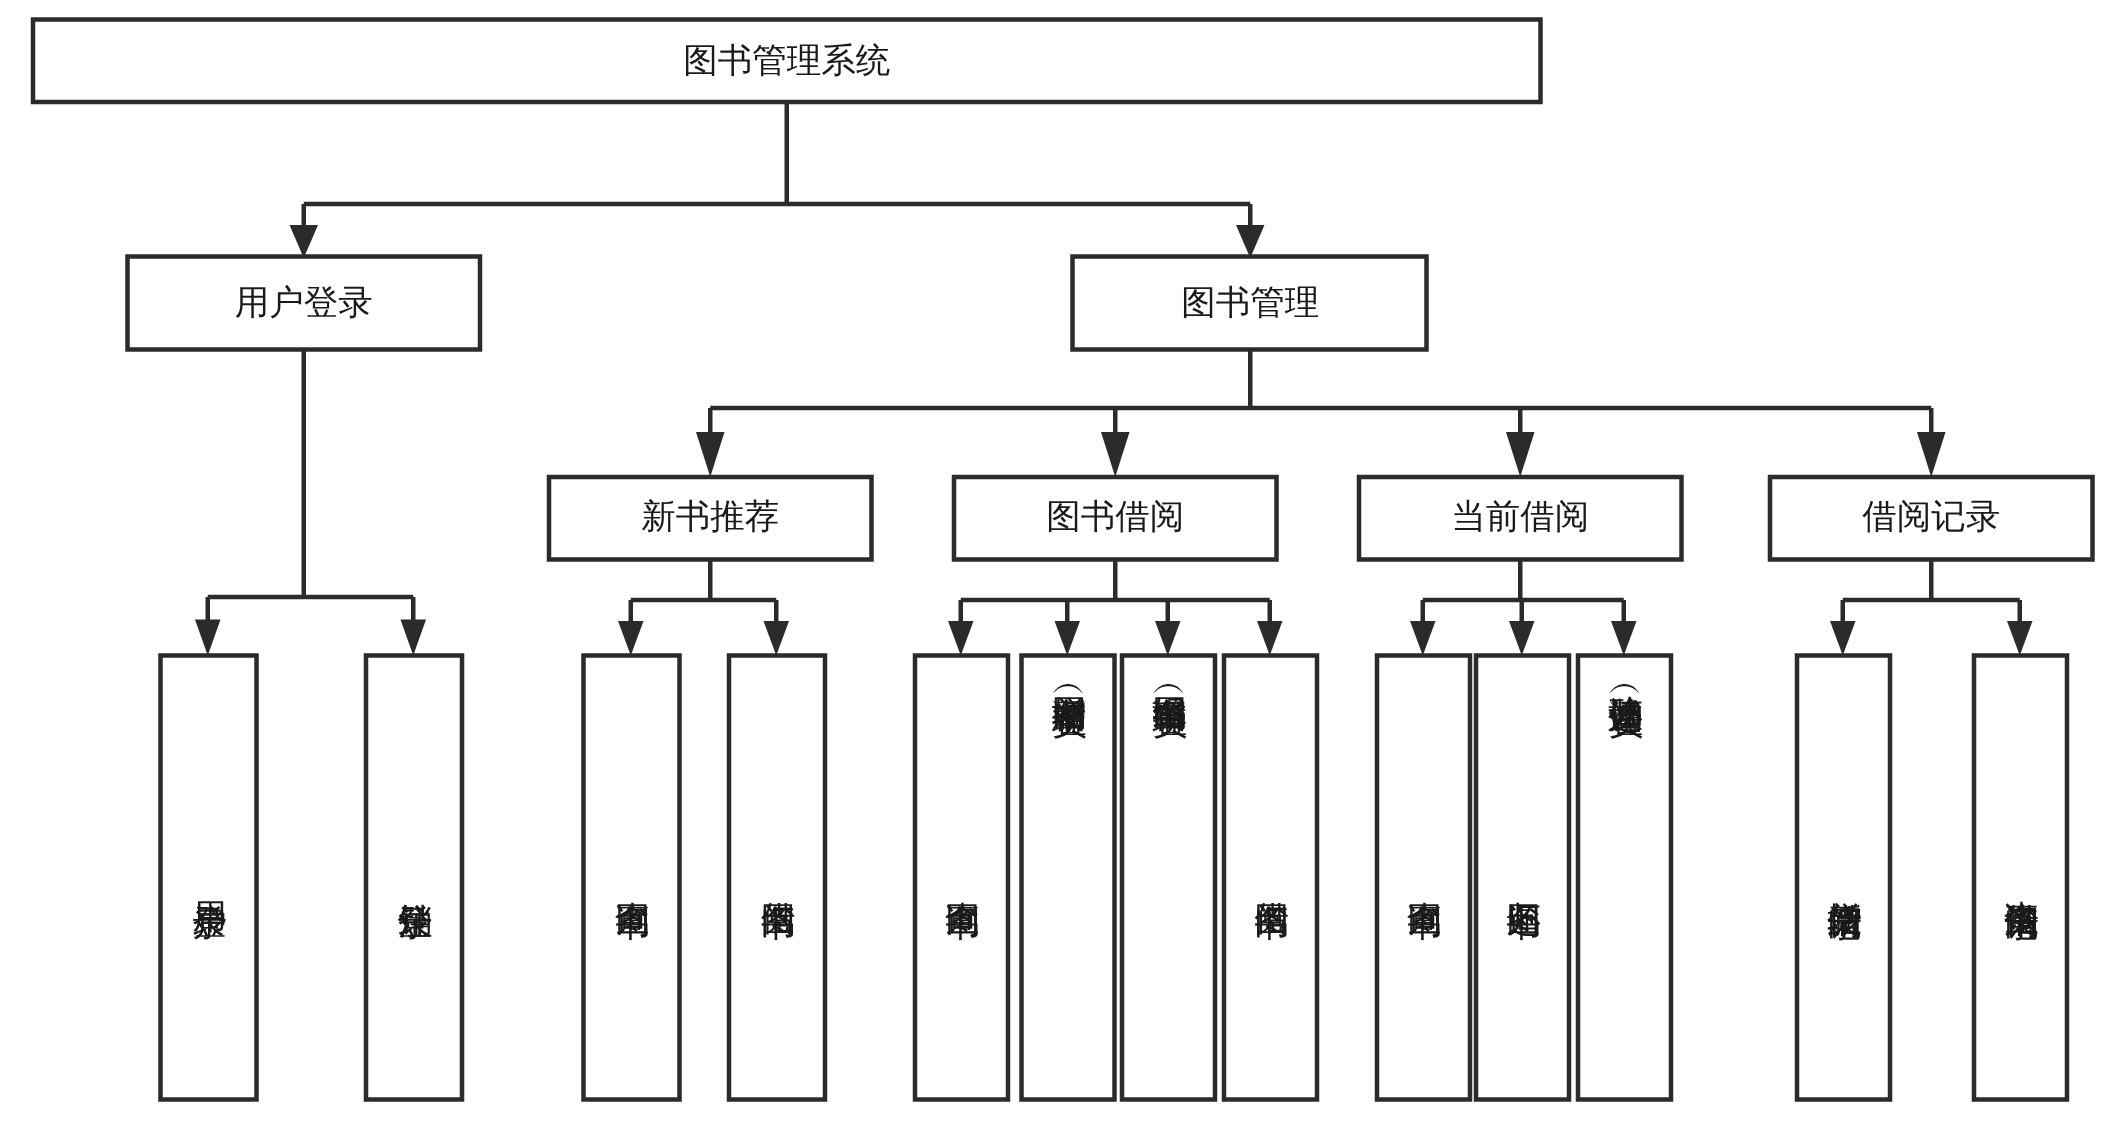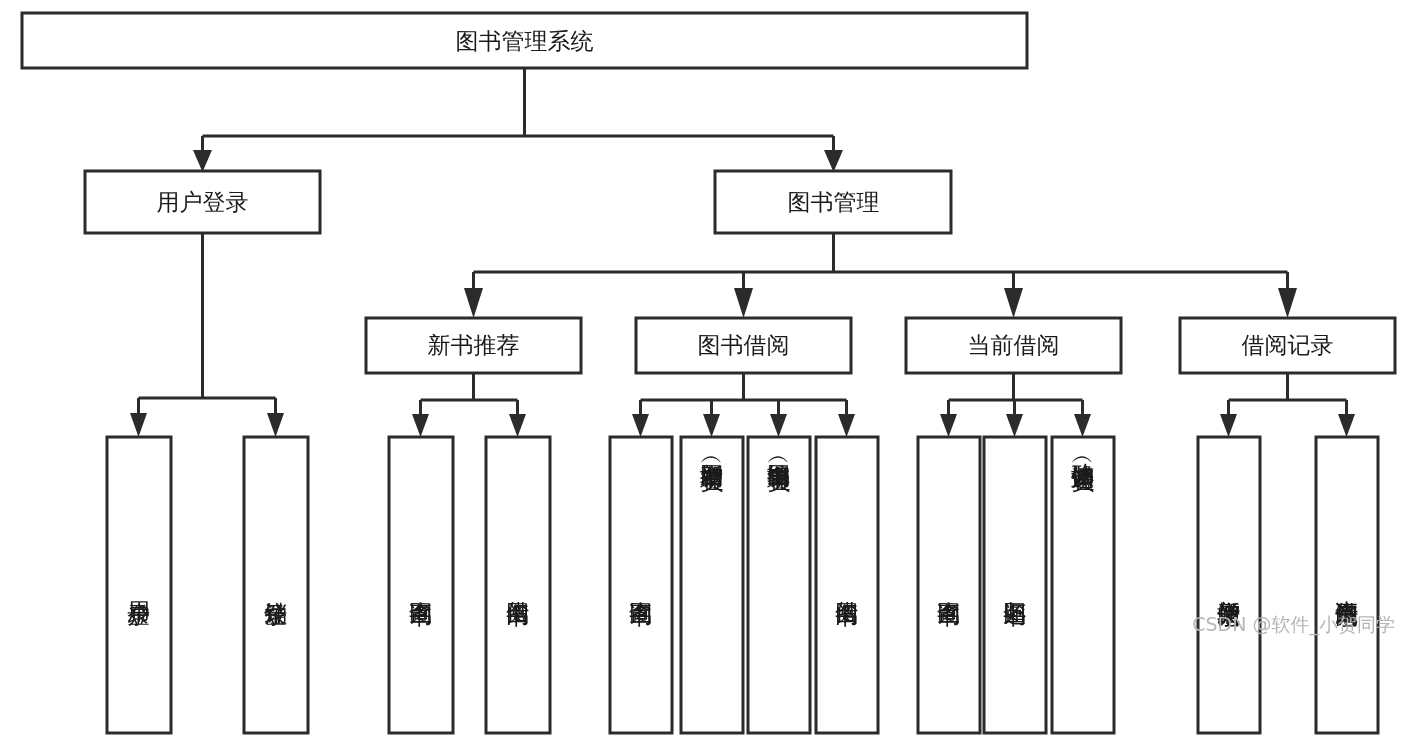--- a/index.html
+++ b/index.html
@@ -235,14 +235,13 @@
   <div class="vlabel-wrap" style="left:1048px; top:437px; width:62px; height:296px; align-items:flex-start;">
     <div class="vlabel" style="margin-top:8px;">确认归还（管理员）</div>
   </div>
   <div class="vlabel-wrap" style="left:1194px; top:437px; width:62px; height:296px;">
     <div class="vlabel">新增借阅记录</div>
   </div>
   <div class="vlabel-wrap" style="left:1312px; top:437px; width:62px; height:296px;">
     <div class="vlabel">查询借阅记录</div>
   </div>
 
-  <div class="watermark">CSDN @软件_小贺同学</div>
 </div>
 
 </body></html>

